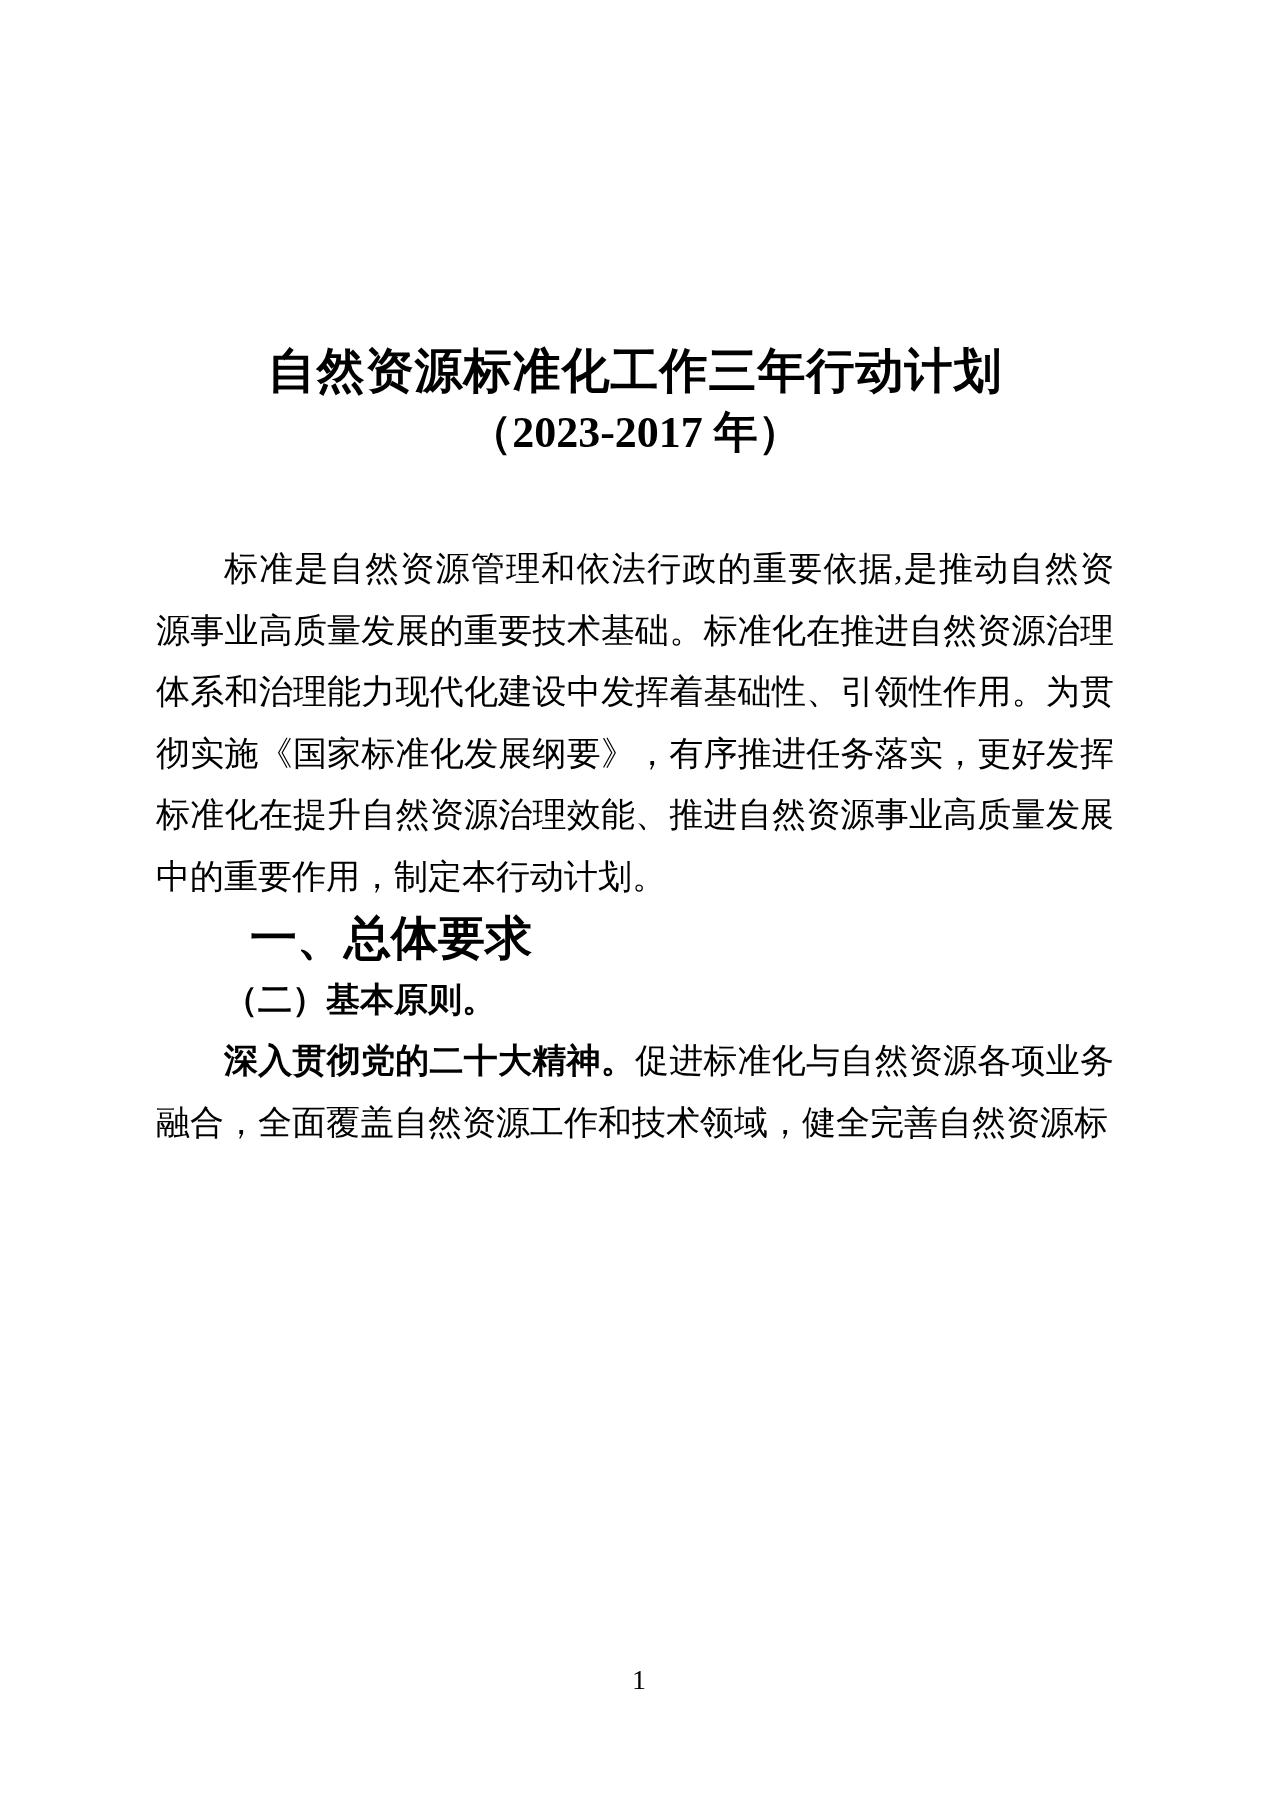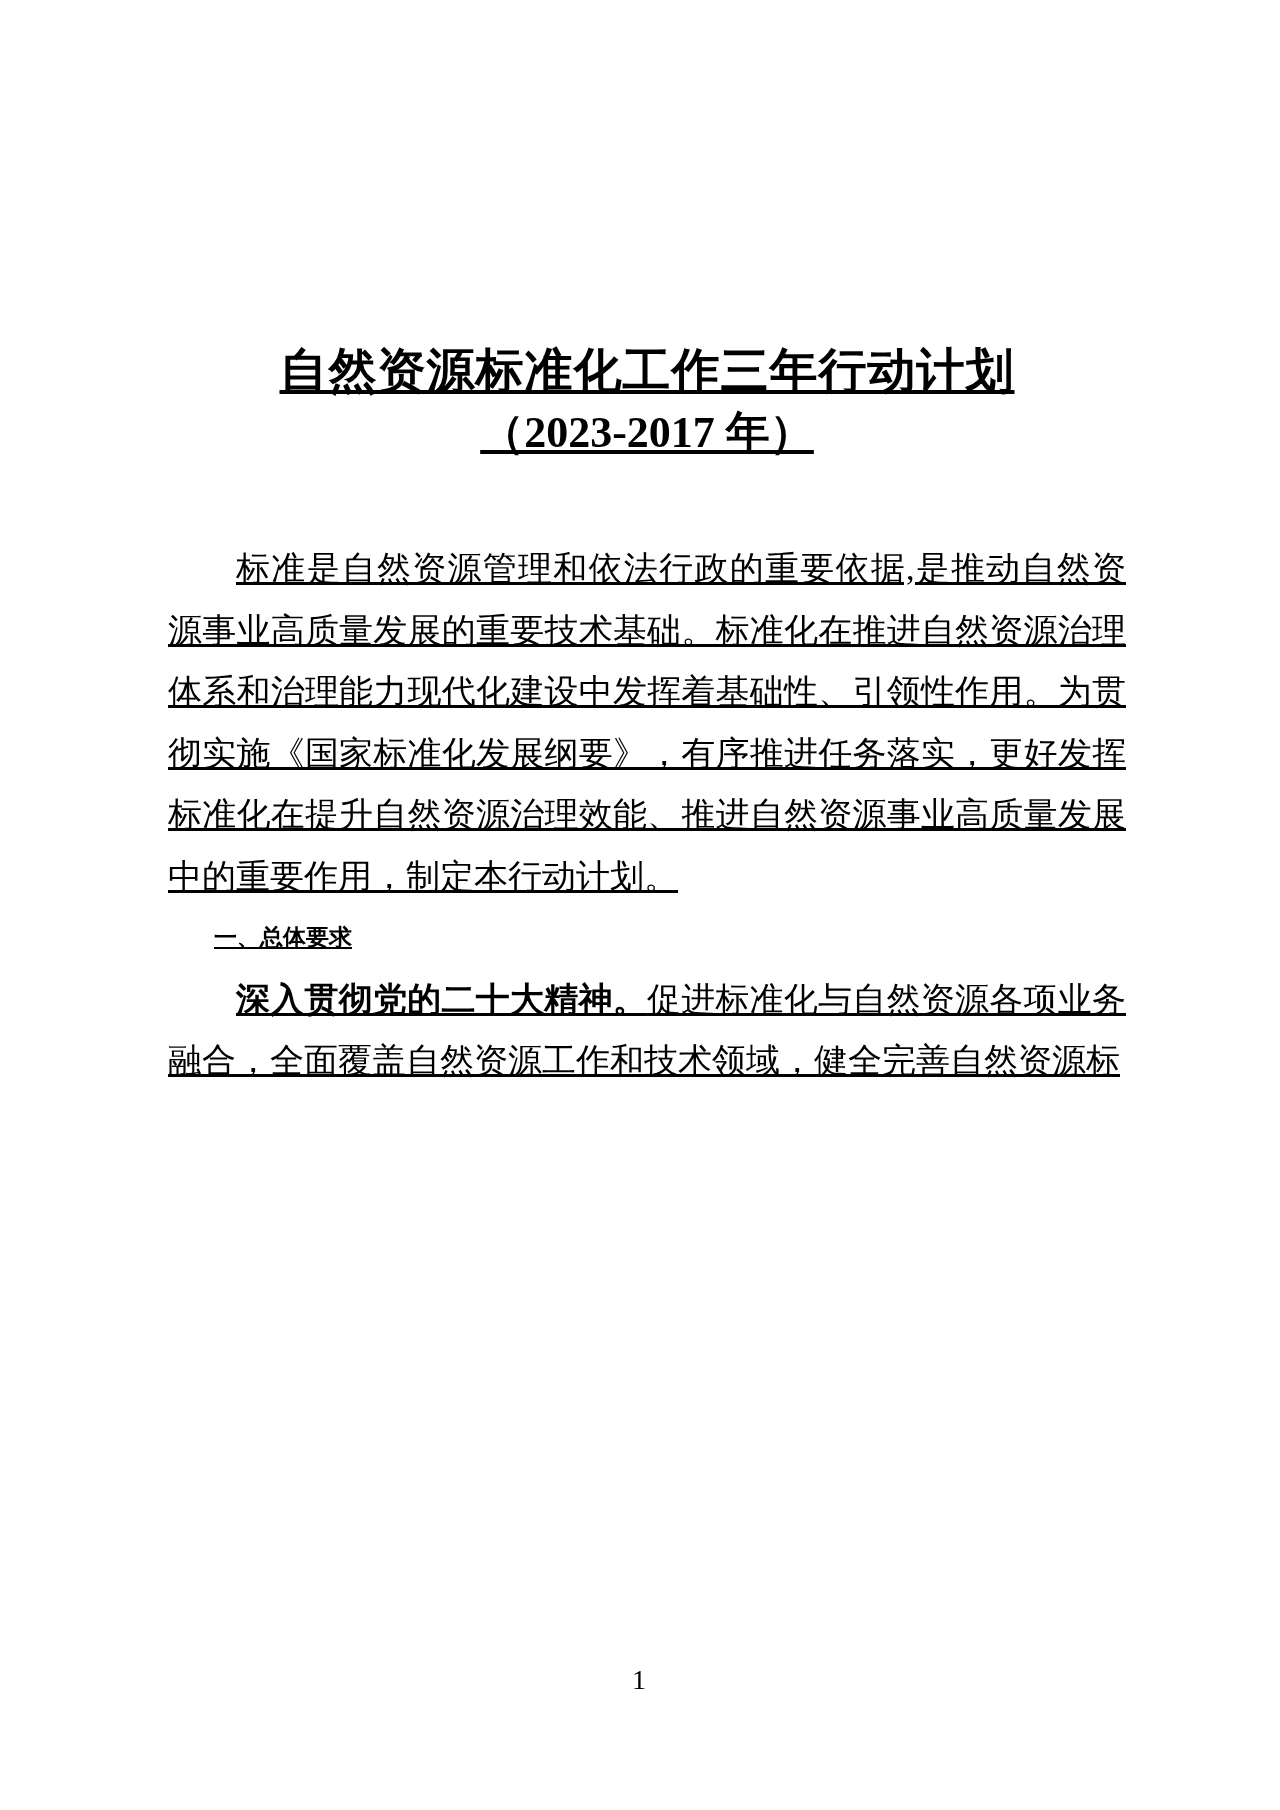--- a/index.html
+++ b/index.html
@@ -11,24 +11,23 @@
     position: relative;
     width: 1280px;
     height: 1810px;
     background: #ffffff;
     color: #000000;
     font-family: "Liberation Serif", serif;
     overflow: hidden;
   }
   .content {
     position: absolute;
-    left: 168px;
+    left: 156px;
     top: 340px;
     width: 958px;
-    text-decoration: underline;
   }
   .doc-title {
     margin: 0;
     font-size: 48px;
     font-weight: 700;
     line-height: 62px;
     text-align: center;
     letter-spacing: 1px;
     white-space: nowrap;
   }
@@ -45,21 +44,21 @@
     font-size: 34px;
     line-height: 61.5px;
     text-align: justify;
   }
   .para {
     margin: 0;
     text-indent: 2em;
   }
   .section-heading {
     margin: 0;
-    font-size: 23px;
+    font-size: 47px;
     font-weight: 700;
     font-family: "Liberation Sans", sans-serif;
     line-height: 61.5px;
     text-indent: 2em;
     text-align: left;
   }
   .lead-bold {
     font-weight: 700;
   }
   .page-number {
@@ -79,19 +78,20 @@
   <div class="content">
     <h1 class="doc-title">自然资源标准化工作三年行动计划</h1>
     <div class="doc-subtitle">（2023-2017 年）</div>
 
     <div class="doc-body">
       <p class="para">标准是自然资源管理和依法行政的重要依据,是推动自然资源事业高质量发展的重要技术基础。标准化在推进自然资源治理体系和治理能力现代化建设中发挥着基础性、引领性作用。为贯彻实施《国家标准化发展纲要》，有序推进任务落实，更好发挥标准化在提升自然资源治理效能、推进自然资源事业高质量发展中的重要作用，制定本行动计划。</p>
 
       <h2 class="section-heading">一、总体要求</h2>
 
 
+      <p class="para"><span class="lead-bold">（二）基本原则。</span></p>
 
       <p class="para"><span class="lead-bold">深入贯彻党的二十大精神。</span><span>促进标准化与自然资源各项业务融合，全面覆盖自然资源工作和技术领域，健全完善自然资源标</span></p>
     </div>
   </div>
 
   <div class="page-number">1</div>
 </div>
 
 </body></html>

